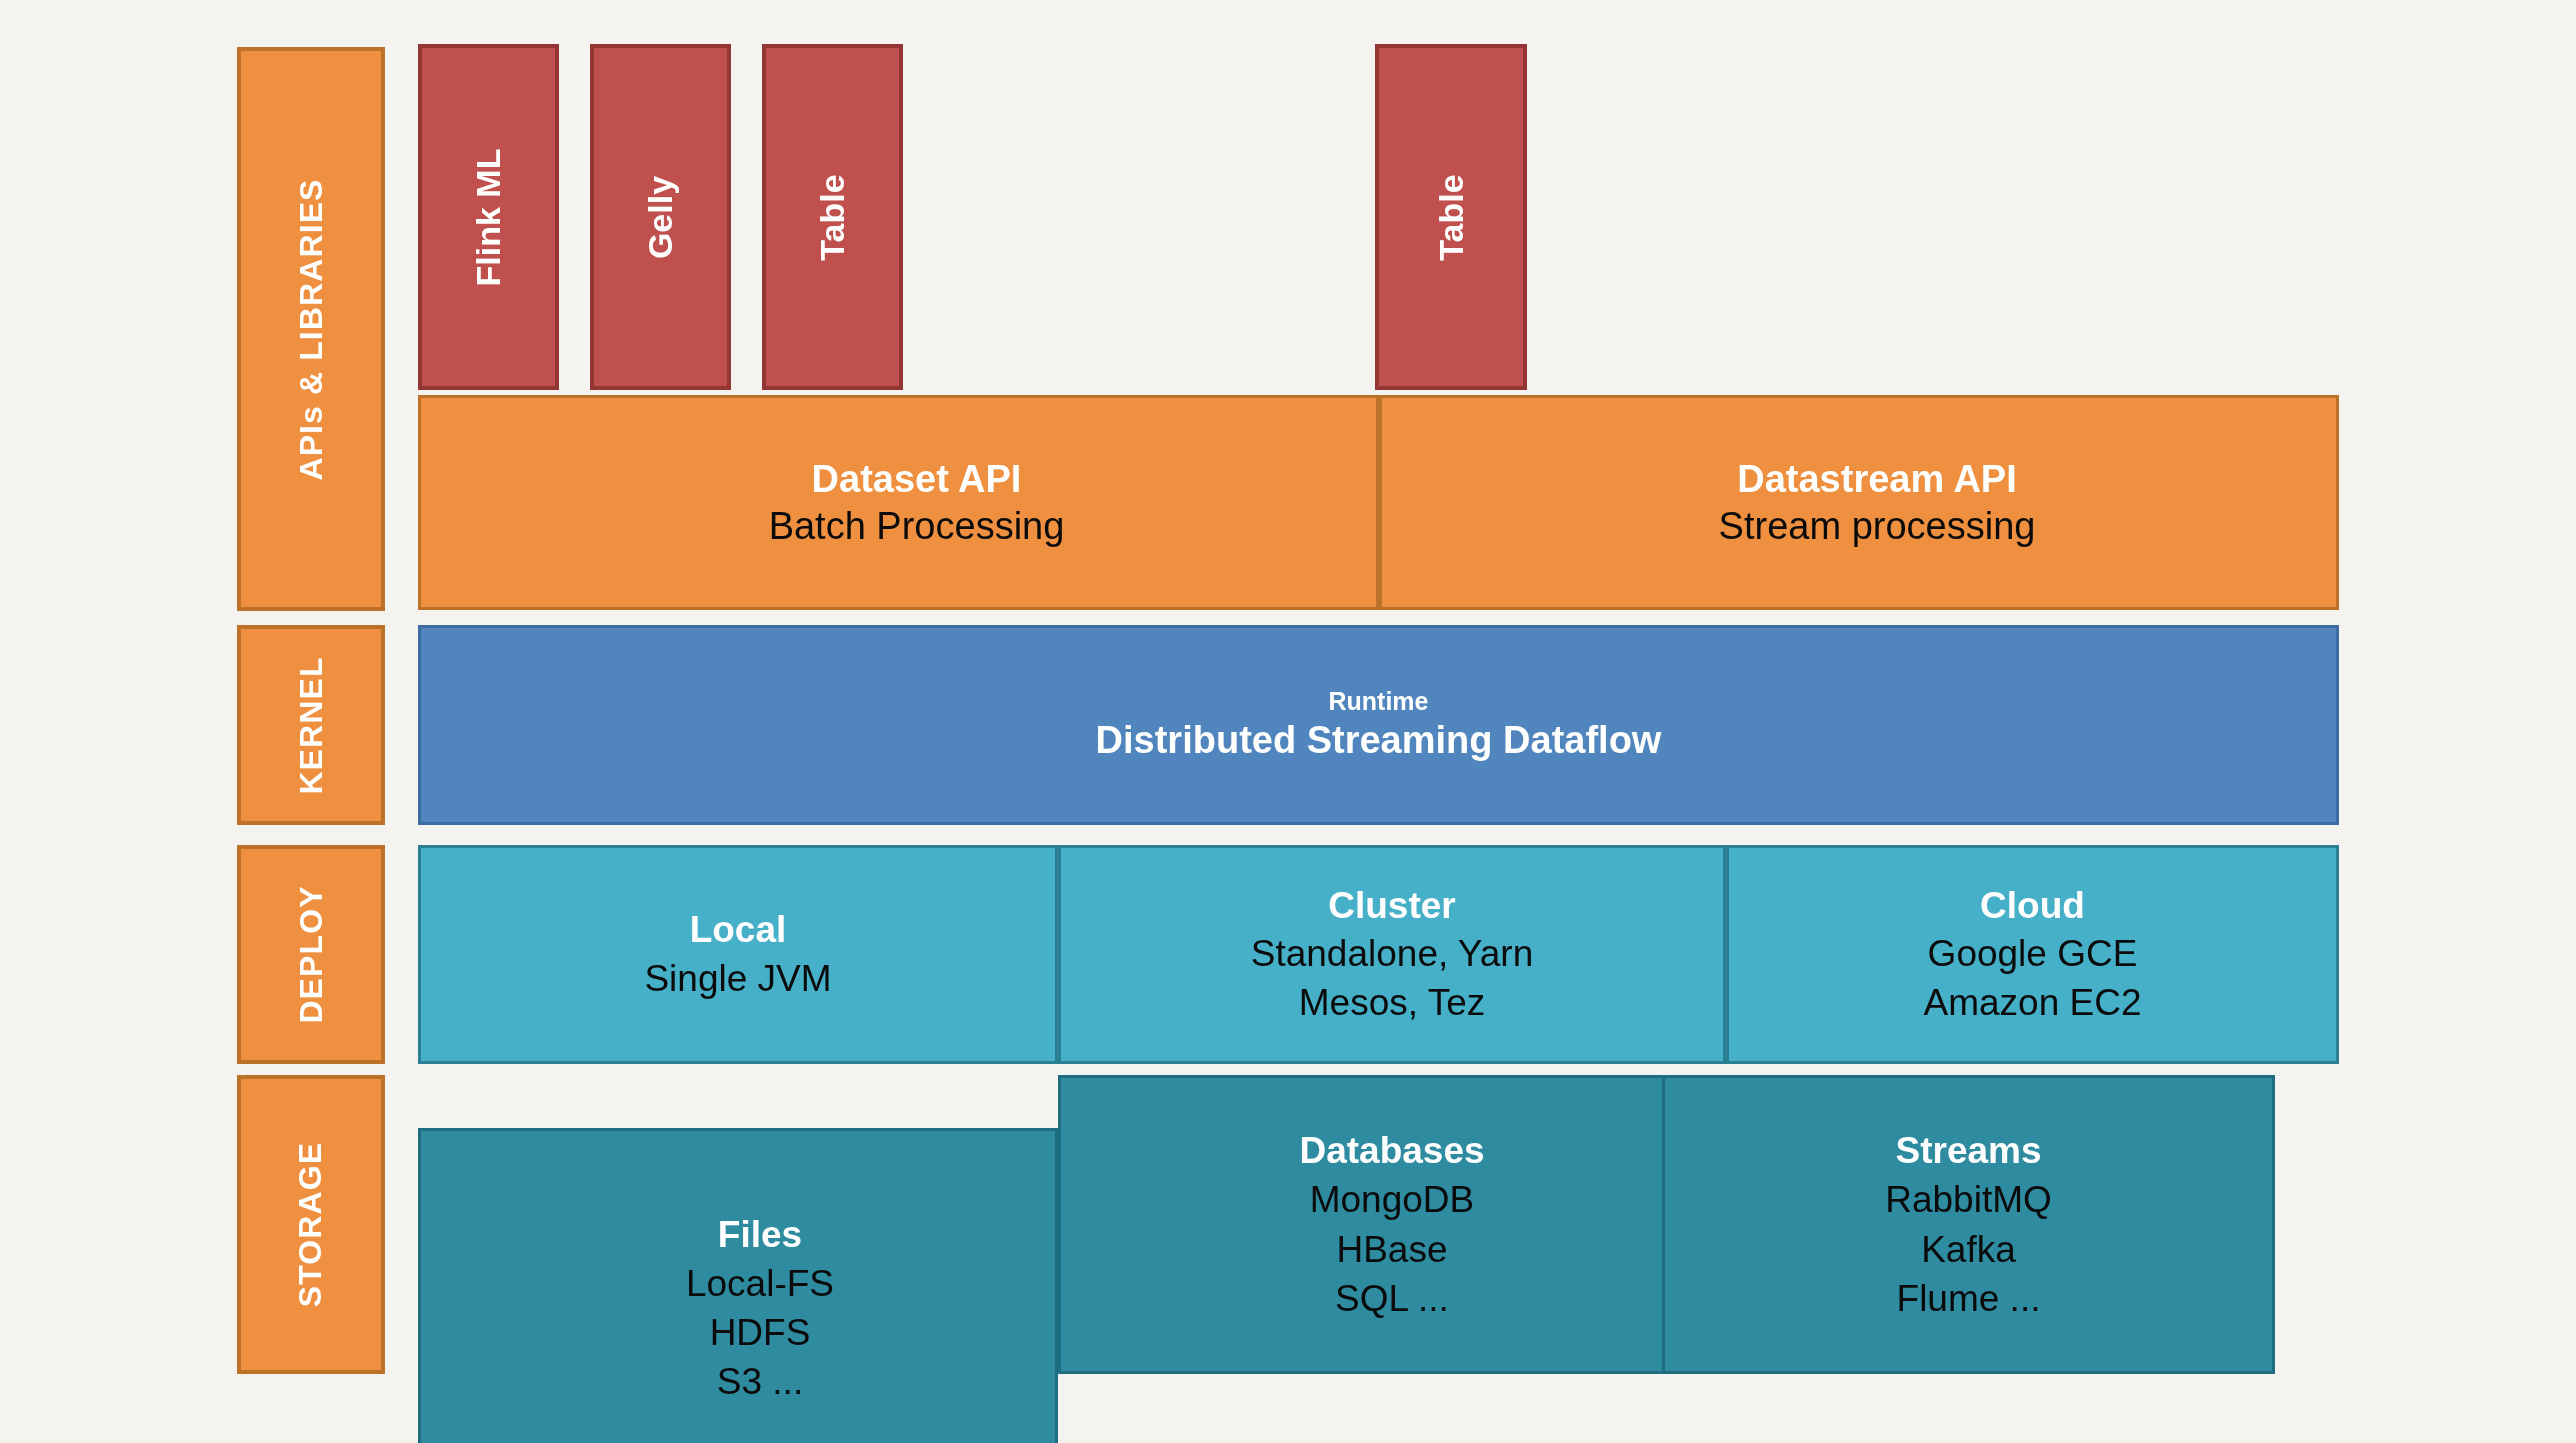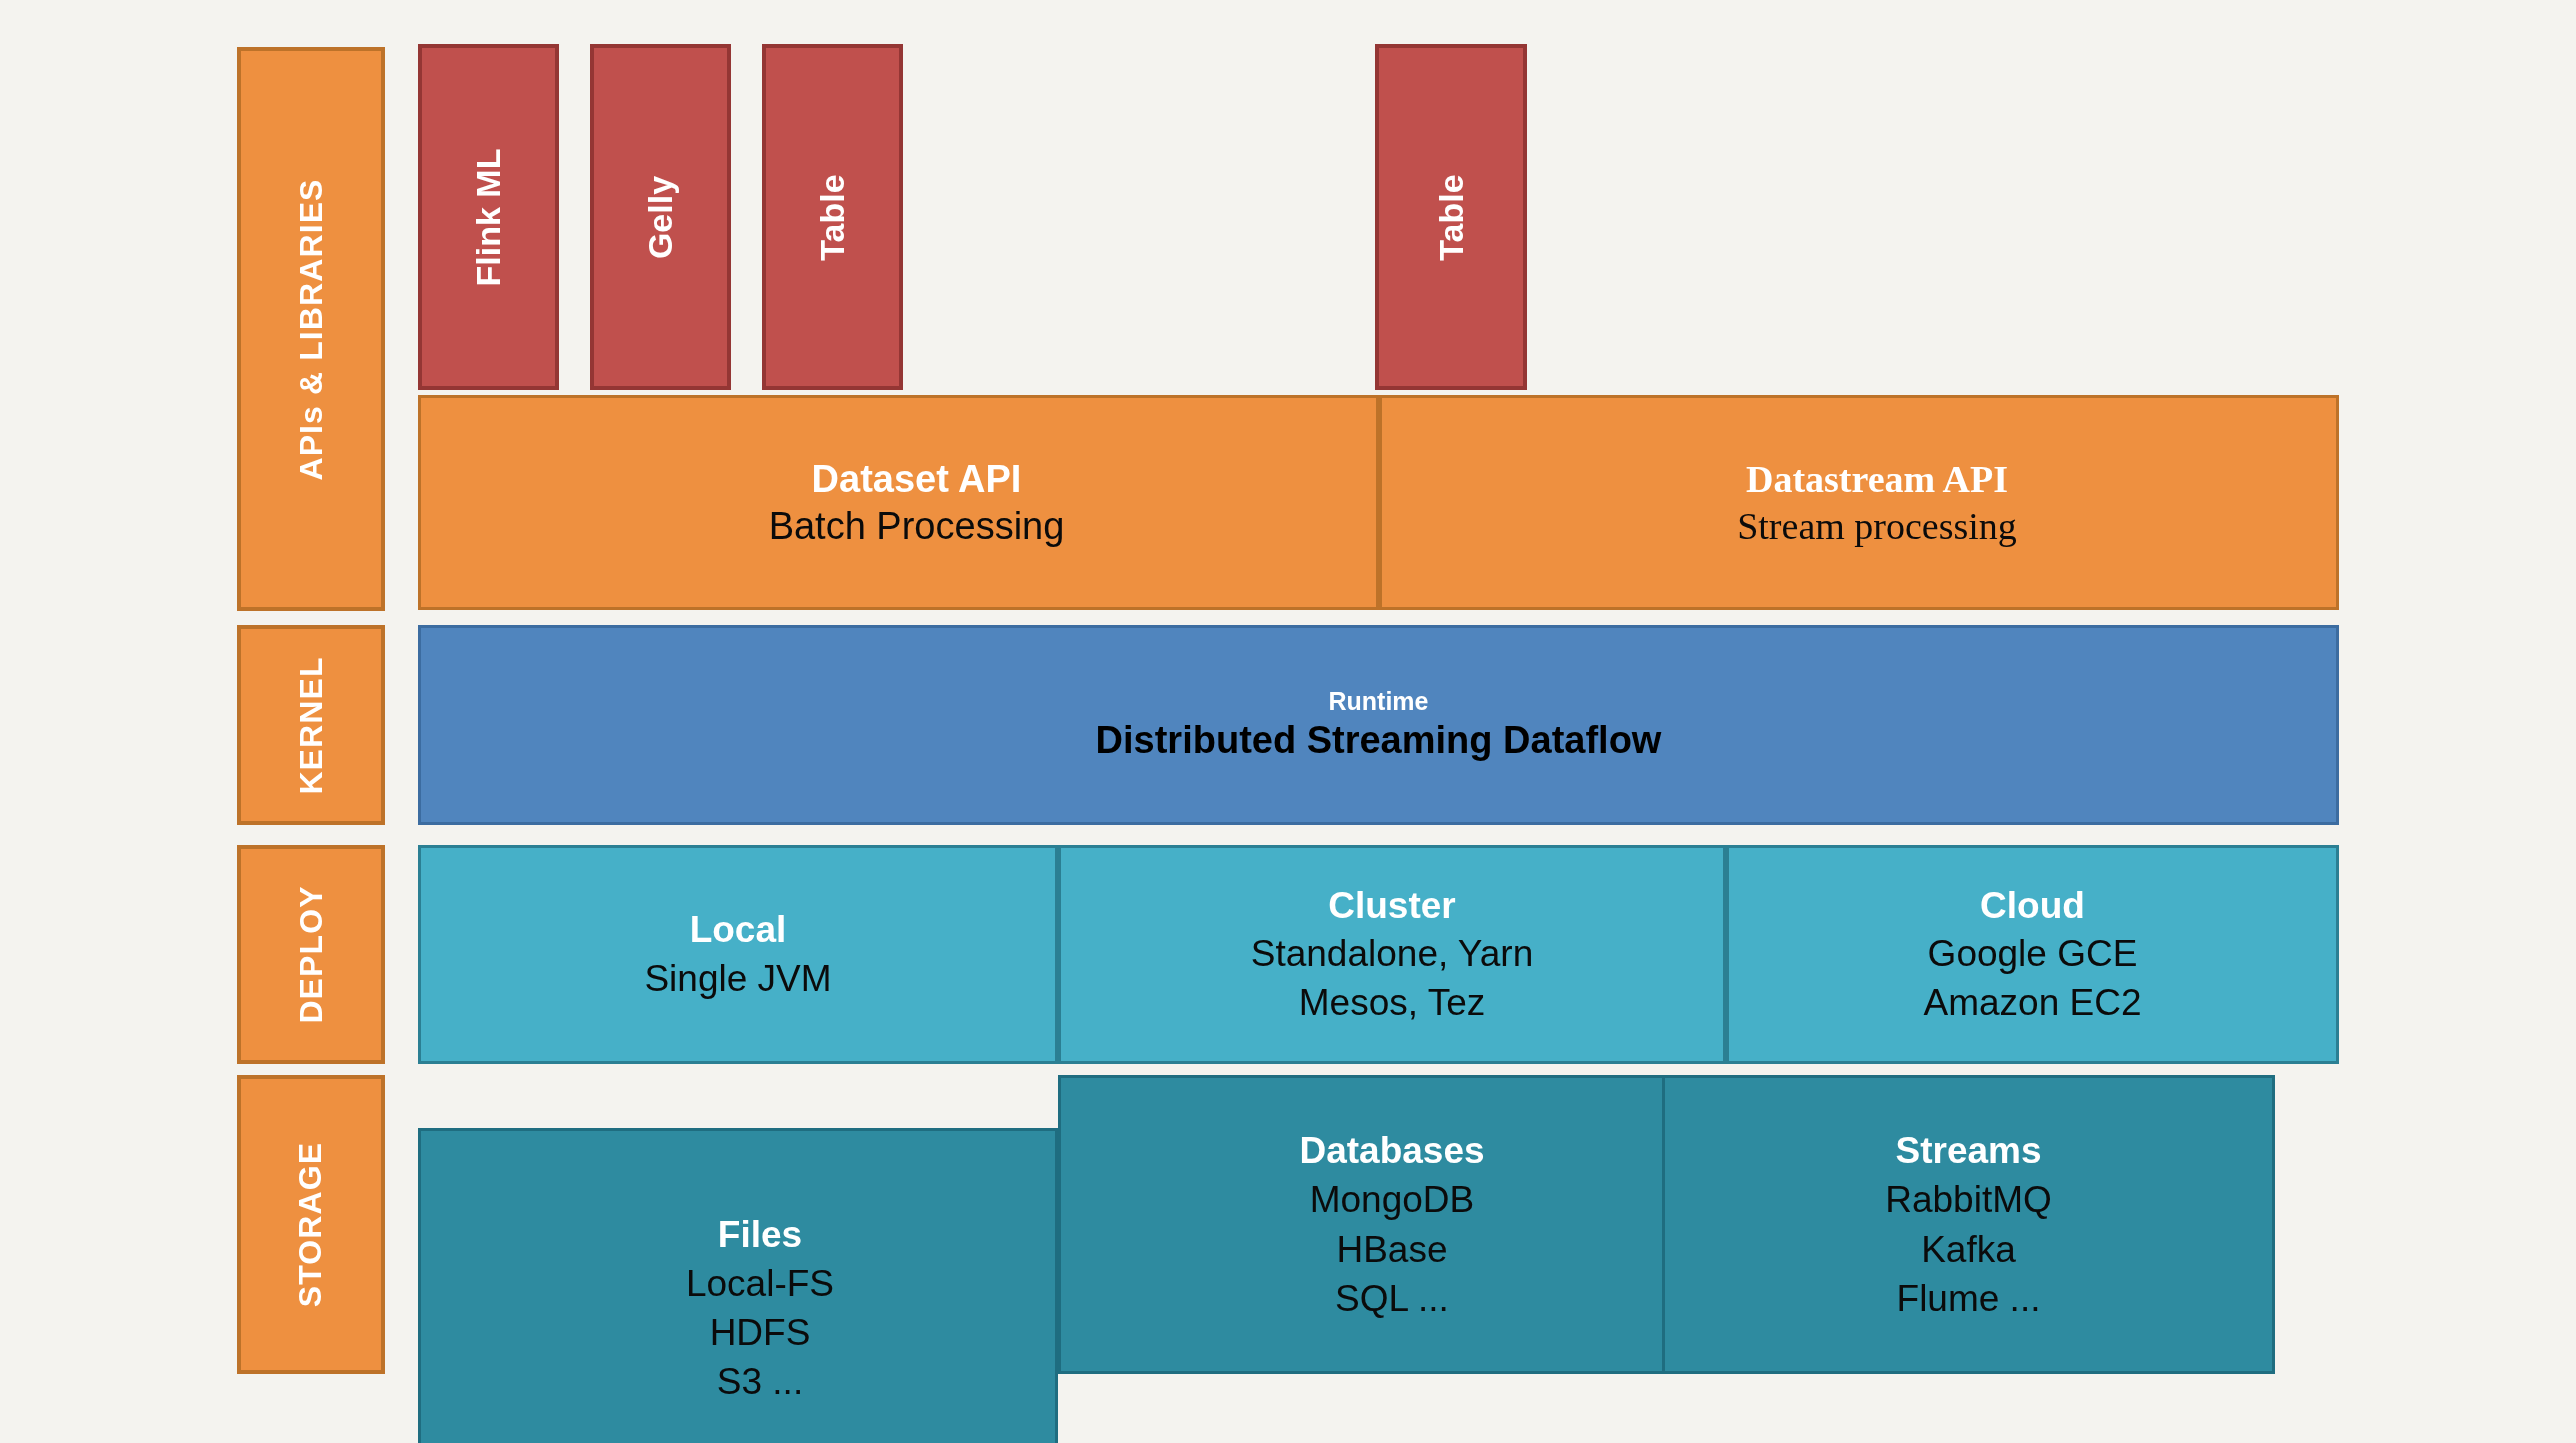--- a/index.html
+++ b/index.html
@@ -73,21 +73,21 @@
     background:#5085BE;
     border:3.8px solid #3C6CA0;
   }
   .kernelband .hdr{
     color:#FFFFFF;
     font-weight:bold;
     font-size:25px;
     line-height:1.25;
   }
   .kernelband .sub{
-    color:#000000;
+    color:#ffffff;
     font-weight:bold;
     font-size:38px;
     line-height:1.25;
   }
 
   
   .deploycell{
     background:#46B0C8;
     border:3.8px solid #2B7F93;
   }
@@ -135,21 +135,21 @@
   <div class="vtext">Table</div>
 </div>
 
 <div class="box apiband" style="left:418px;top:395px;width:961px;height:215px;">
   <div class="lines">
     <div class="hdr">Dataset API</div>
     <div class="sub">Batch Processing</div>
   </div>
 </div>
 
-<div class="box apiband" style="left:1379px;top:395px;width:960px;height:215px;font-family:Liberation Serif, serif;">
+<div class="box apiband" style="left:1379px;top:395px;width:960px;height:215px;">
   <div class="lines">
     <div class="hdr">Datastream API</div>
     <div class="sub">Stream processing</div>
   </div>
 </div>
 
 <div class="box sidelabel" style="left:237px;top:625px;width:148px;height:200px;">
   <div class="vtext">KERNEL</div>
 </div>
 

